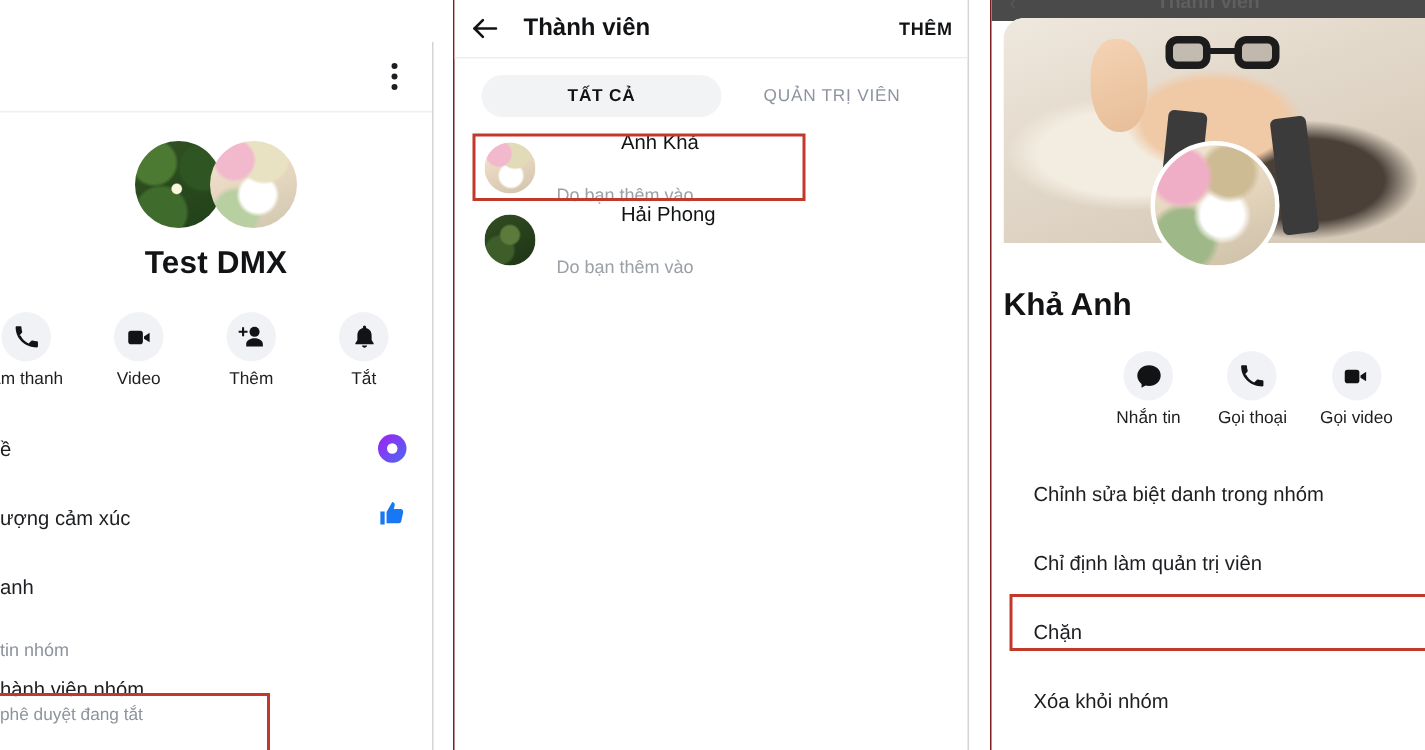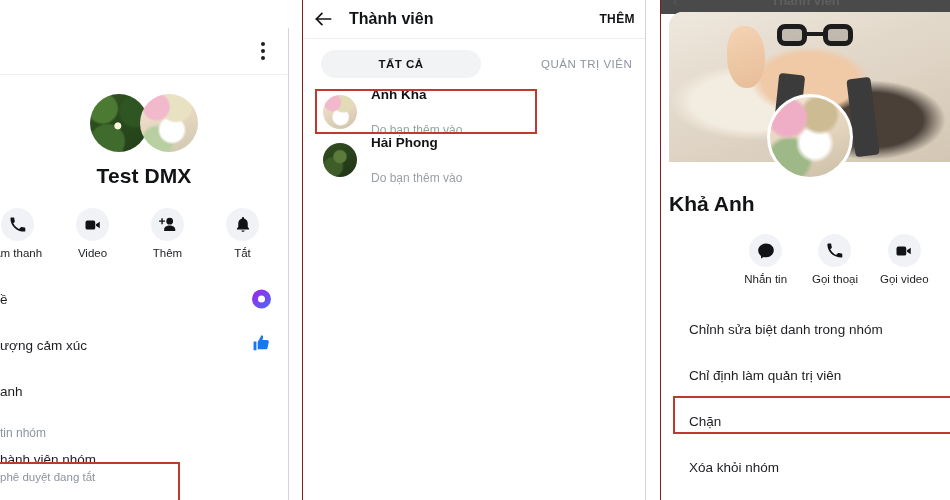--- a/index.html
+++ b/index.html
@@ -280,21 +280,20 @@
   }
 
   .p2-tabs {
     position: absolute;
     top: 48px;
     left: 0;
     right: 0;
     height: 32px;
     display: flex;
     align-items: center;
-    gap: 32px;
   }
   .tab {
     height: 28px;
     display: flex;
     align-items: center;
     justify-content: center;
     font-size: 11.5px;
     letter-spacing: 0.5px;
     cursor: pointer;
   }
@@ -345,22 +344,23 @@
       radial-gradient(circle at 30% 70%, #3d5e28 0 26%, rgba(61,94,40,0) 32%),
       linear-gradient(150deg, #324f22 0%, #28401c 50%, #1e3316 100%);
   }
   .m-av-3 {
     background:
       linear-gradient(180deg, #1669c9 0%, #0f4fa0 46%, #0b2f63 66%, #102a45 100%);
   }
   .m-info { margin-left: 14px; }
   .m-name {
     font-size: 13.5px;
-    font-weight: bold;
+    font-weight: normal;
     color: #111315;
+    margin-left: 43px;
   }
   .m-sub {
     margin-top: 21px;
     font-size: 12px;
     color: #9aa0a6;
   }
 
   
   #panel3 { left: 660px; width: 290px; }
 

